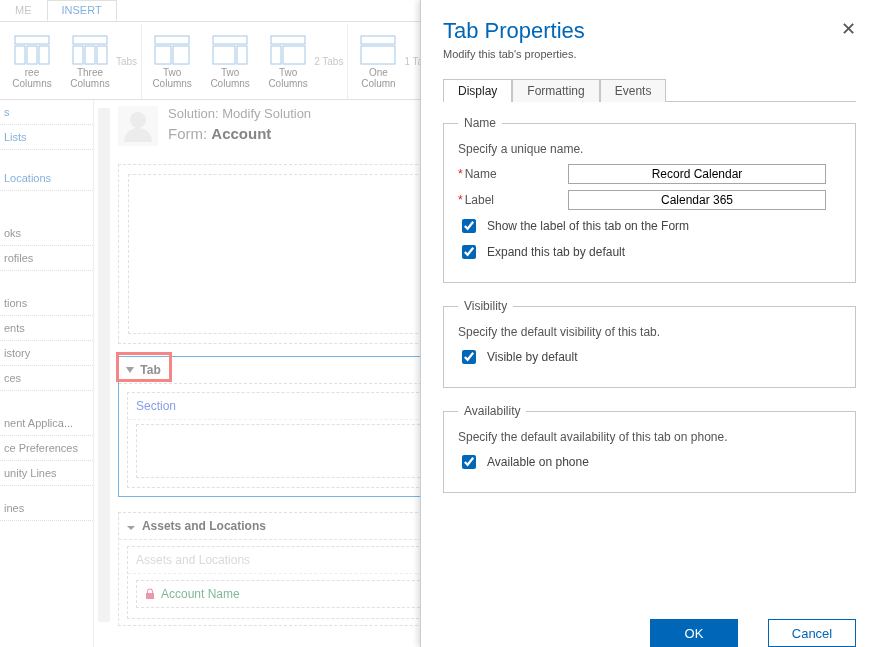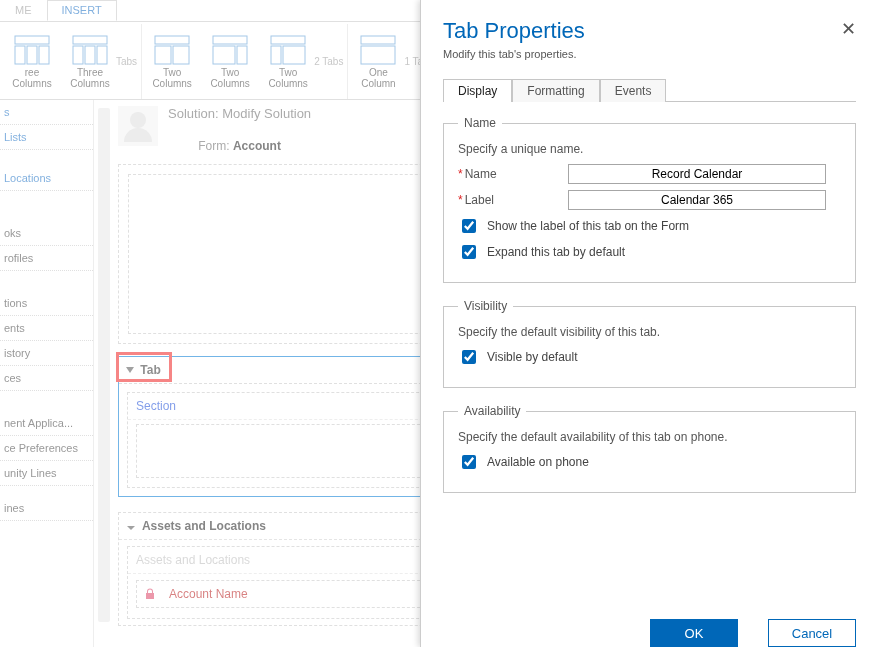--- a/index.html
+++ b/index.html
@@ -24,37 +24,37 @@
   .leftcol .leftitem.link { color:#1a6fc4; }
 
   
   .canvas { position:absolute; left:94px; top:100px; right:0; bottom:0; overflow:hidden; }
   .scrollbar-v { position:absolute; top:8px; left:4px; width:12px; height:94%; background:#e8e8e8; border-radius:2px; }
   .form-header { position:absolute; left:24px; top:6px; display:flex; gap:10px; align-items:flex-start; }
   .avatar-ph { width:40px; height:40px; background:#f2f2f2; position:relative; }
   .avatar-ph::before { content:""; position:absolute; top:6px; left:12px; width:16px; height:16px; border-radius:50%; background:#dcdcdc; }
   .avatar-ph::after { content:""; position:absolute; top:22px; left:6px; width:28px; height:14px; border-radius:14px 14px 0 0; background:#dcdcdc; }
   .fh-text .ln1 { font-size:13px; color:#666; }
-  .fh-text .ln2 { font-size:12px; color:#666; margin-top:18px;text-align:center; }
+  .fh-text .ln2 { font-size:15px; color:#666; margin-top:4px; }
   .fh-text .ln2 b { color:#222; }
 
   .tab-box { position:absolute; left:24px; top:256px; width:340px; border:1px solid #0078d4; }
   .tab-head { position:relative; padding:6px 8px; border-bottom:1px dashed #c6c6c6; }
   .tab-head .caret { border-style:solid; border-width:4px 0 4px 6px; border-color:transparent transparent transparent #555; display:inline-block; margin-right:4px; transform:rotate(90deg); }
   .hl { position:absolute; left:22px; top:252px; width:56px; height:30px; border:3px solid #ee2222; pointer-events:none; }
   .section-box { margin:8px; border:1px dashed #c6c6c6; height:96px; }
   .section-box .section-title { color:#1d4ed8; padding:6px 8px; border-bottom:1px dashed #e0e0e0; }
   .section-inner { margin:4px 8px; border:1px dashed #c6c6c6; height:54px; }
 
   .assets-box { position:absolute; left:24px; top:412px; width:340px; border:1px dashed #c6c6c6; }
   .assets-head { padding:6px 8px; font-weight:600; font-size:12px; color:#222; border-bottom:1px dashed #d0d0d0; }
   .assets-head .caret2 { display:inline-block; border-style:solid; border-width:4px 4px 0 4px; border-color:#555 transparent transparent transparent; margin-right:4px; }
   .assets-sub { margin:6px 8px; border:1px dashed #c6c6c6; }
   .assets-sub .subtitle { color:#bbb; padding:6px 8px; border-bottom:1px dashed #e0e0e0; }
-  .assets-cell { margin:6px 8px 10px; border:1px dashed #c6c6c6; padding:6px 8px; color:#b91c1c; display:flex; align-items:center; gap:14px;}
+  .assets-cell { margin:6px 8px 10px; border:1px dashed #c6c6c6; padding:6px 8px; color:#15803d; display:flex; align-items:center; gap:6px;}
   .lock-icon { width:10px; height:12px; }
 
   
   .dim { position:absolute; inset:0; background:rgba(255,255,255,.45); pointer-events:none; }
 
   
   .dialog { position:absolute; top:0; right:0; width:458px; bottom:0; background:#fff; border-left:1px solid #ccc; box-shadow:-2px 0 6px rgba(0,0,0,.15); display:flex; flex-direction:column;}
   .dlg-head { padding:18px 22px 10px; display:flex; justify-content:space-between; align-items:flex-start;}
   .dlg-title { font-size:22px; color:#0067b8; font-weight:400; }
   .dlg-sub { font-size:11px; color:#555; margin-top:4px; }

